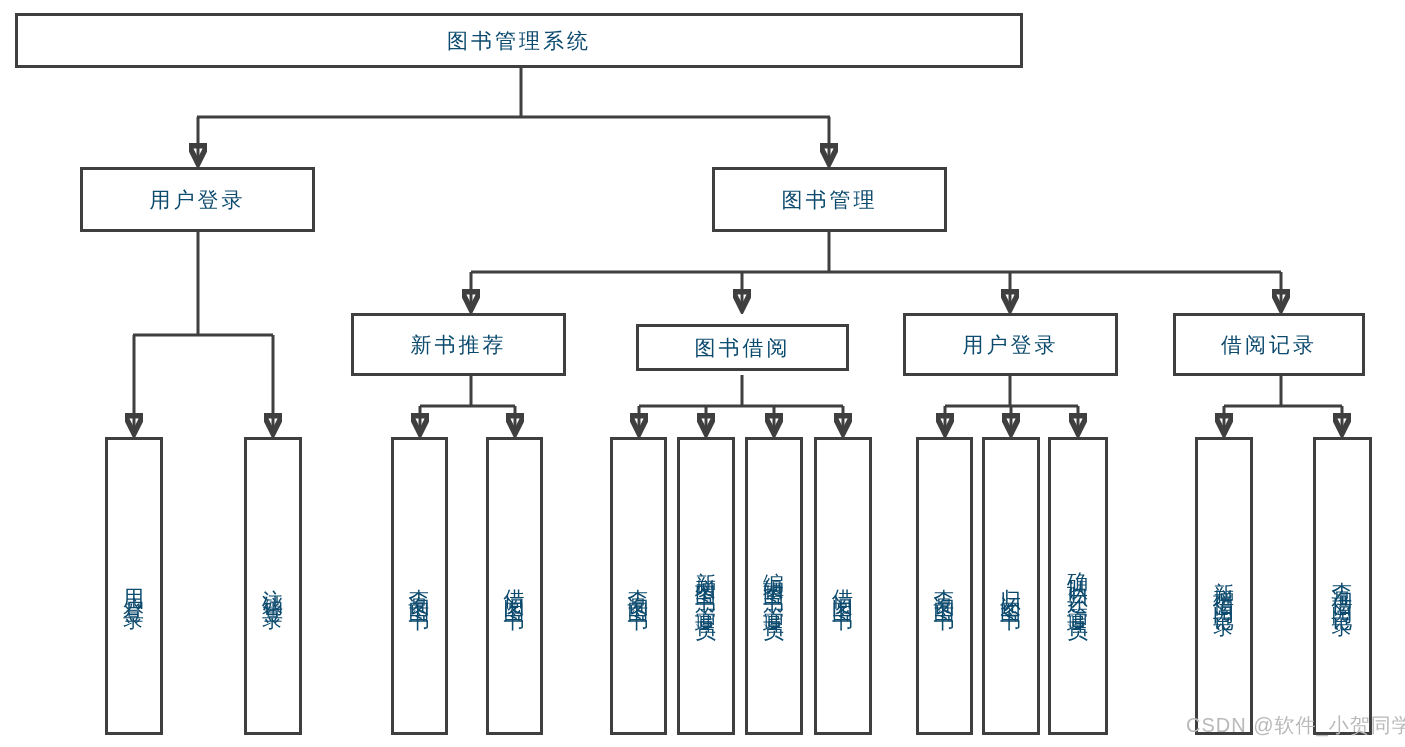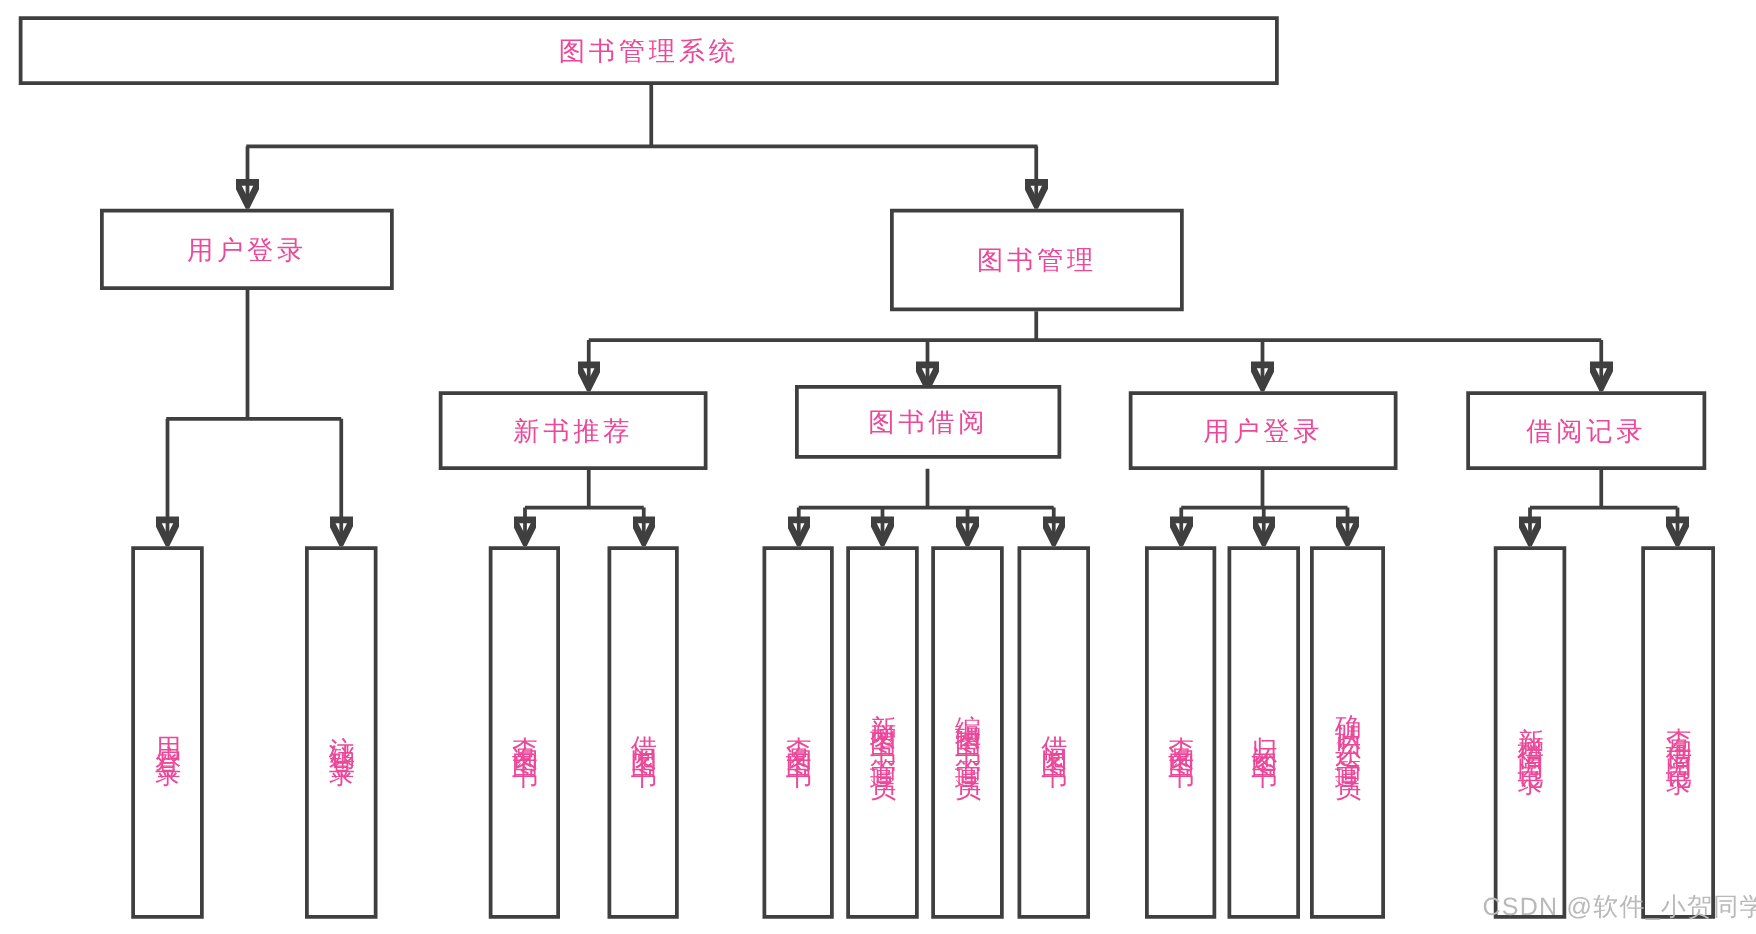--- a/index.html
+++ b/index.html
@@ -13,21 +13,21 @@
   }
   .node{
     position:absolute;
     box-sizing:border-box;
     background:#ffffff;
     border:3px solid #3f3f3f;
     display:flex;
     align-items:center;
     justify-content:center;
     text-align:center;
-    color:#ec4899;
+    color:#0c4a6e;
   }
   .h-node{
     font-size:21px;
     letter-spacing:3px;
   }
   .v-node{
     font-size:21px;
   }
   .v-node .vtext{
     writing-mode:vertical-rl;
@@ -108,28 +108,28 @@
     <path d="M1342 406 V432" marker-end="url(#arrow)"></path>
   </svg>
 
   <div class="node h-node" style="left:15px;top:13px;width:1008px;height:55px;">
     <span>图书管理系统</span>
   </div>
 
   <div class="node h-node" style="left:80px;top:167px;width:235px;height:65px;">
     <span>用户登录</span>
   </div>
-  <div class="node h-node" style="left:712px;top:167px;width:235px;height:82px;">
+  <div class="node h-node" style="left:712px;top:167px;width:235px;height:65px;">
     <span>图书管理</span>
   </div>
 
   <div class="node h-node" style="left:351px;top:313px;width:215px;height:63px;">
     <span>新书推荐</span>
   </div>
-  <div class="node h-node" style="left:636px;top:308px;width:213px;height:59px;">
+  <div class="node h-node" style="left:636px;top:324px;width:213px;height:47px;">
     <span>图书借阅</span>
   </div>
   <div class="node h-node" style="left:903px;top:313px;width:215px;height:63px;">
     <span>用户登录</span>
   </div>
   <div class="node h-node" style="left:1173px;top:313px;width:192px;height:63px;">
     <span>借阅记录</span>
   </div>
 
   <div class="node v-node" style="left:105px;top:437px;width:58px;height:298px;">

